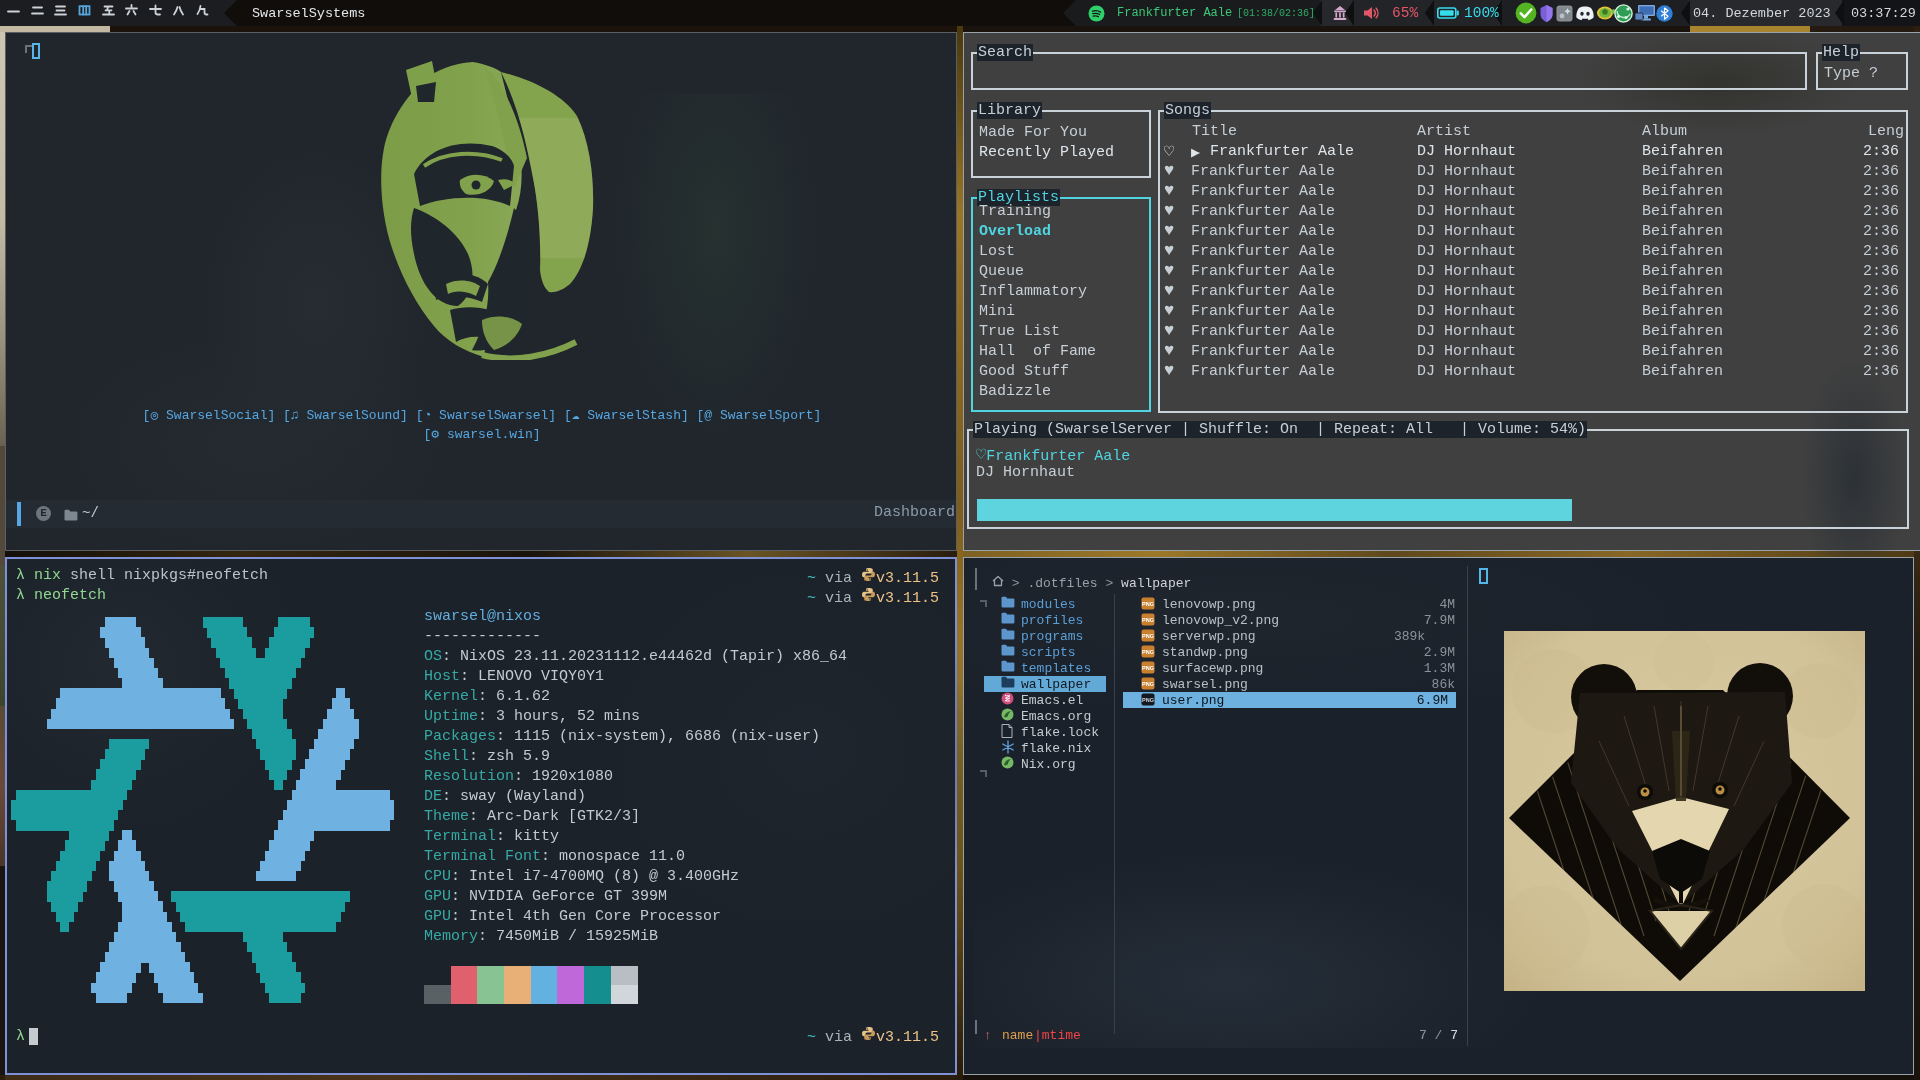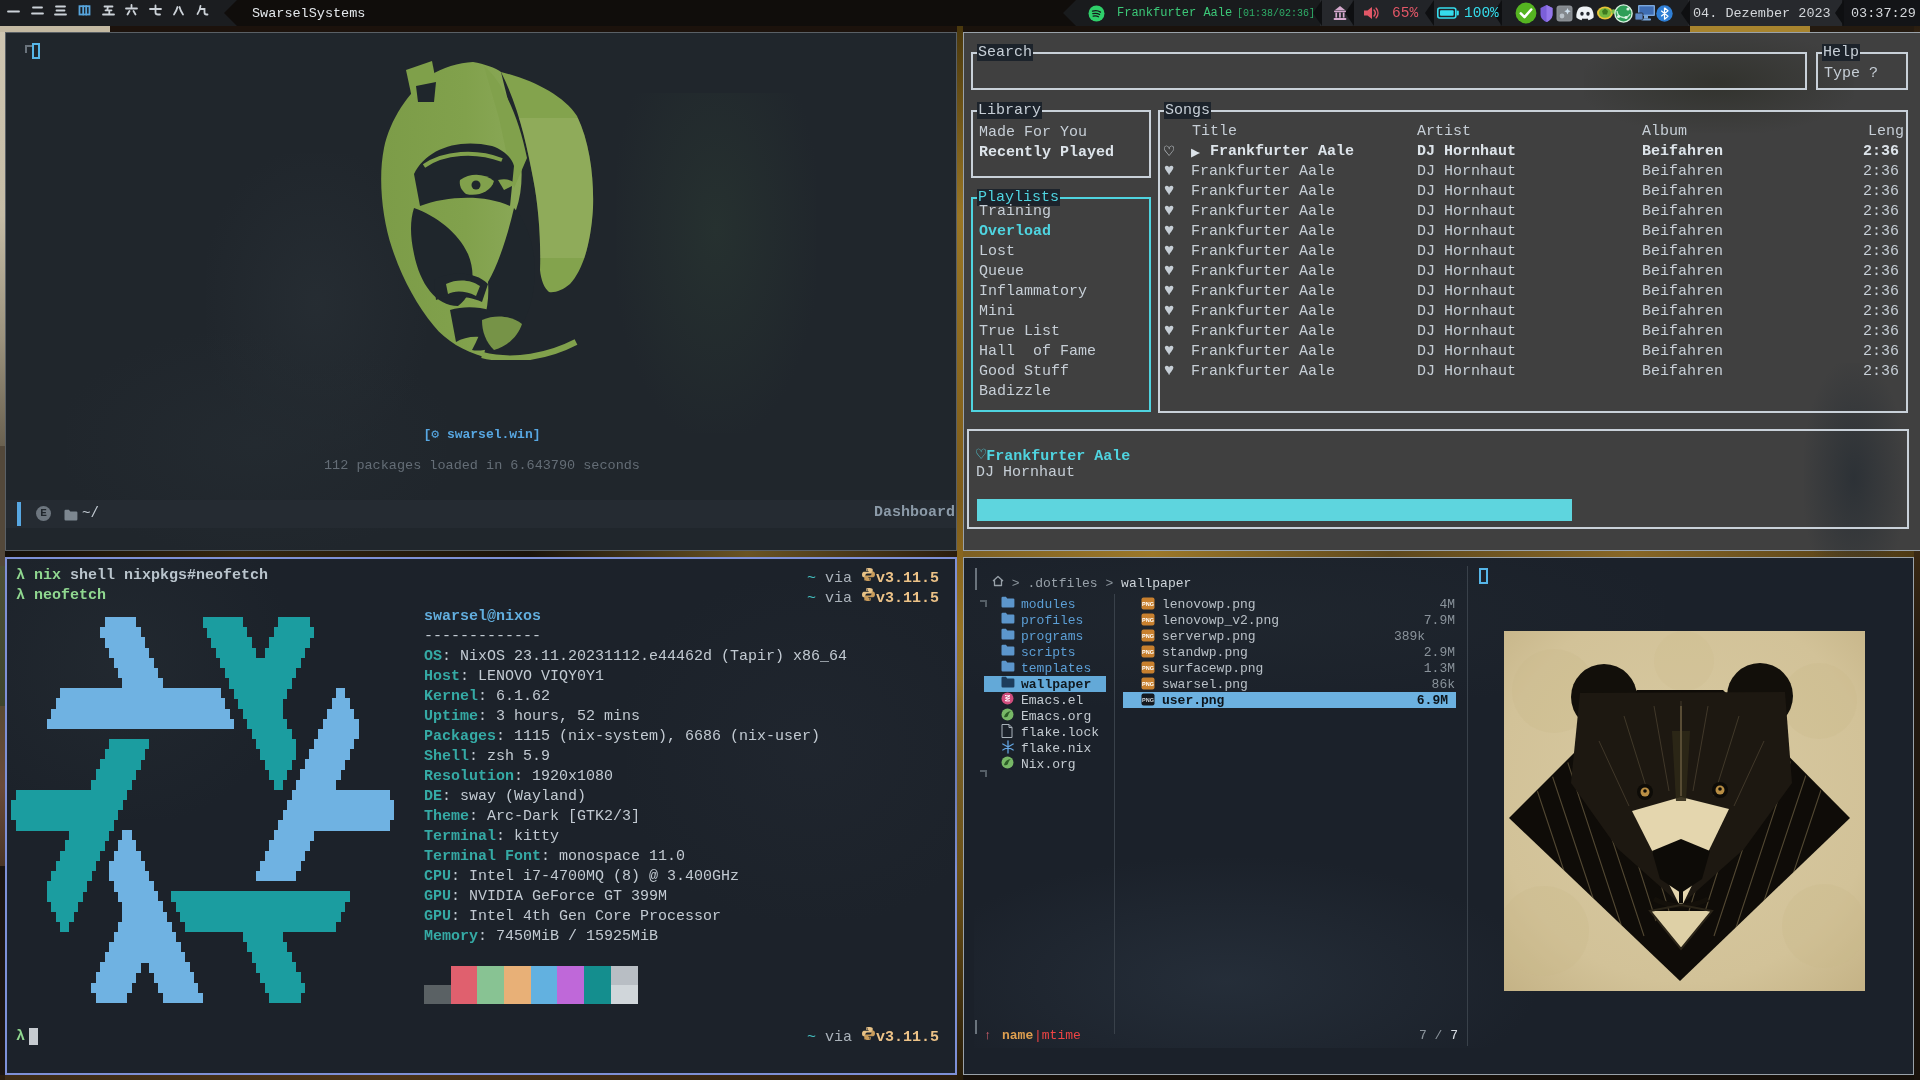--- a/index.html
+++ b/index.html
@@ -1,18 +1,18 @@
 <!DOCTYPE html>
 <html><head><meta charset="utf-8"><style>
 *{margin:0;padding:0;box-sizing:border-box}
 html,body{width:1920px;height:1080px;overflow:hidden;background:#14100b}
 body{font-family:"Liberation Mono",monospace;position:relative}
 .abs{position:absolute}
 .win{position:absolute;background:#1e242b}
-.b{font-weight:bold}
+.b{font-weight:normal}
 
 #wp{position:absolute;inset:0;background:
  linear-gradient(90deg,#201610 0,#17110c 30%,#1a130c 60%,#241a10 100%);}
 #bar{position:absolute;left:0;top:0;width:1920px;height:26px;background:#100d0b;color:#ccd2d8;font-size:15px}
 .seg{position:absolute;top:0;height:26px;display:flex;align-items:center}
 .tui-box{position:absolute;border:2px solid #c9d1d9}
 .tui-lbl{position:absolute;top:-10px;left:4px;background:#1e242b;padding:0 1px;line-height:17px}
 </style></head><body>
 <div id="wp"></div>
 <div class="abs" style="left:0px;top:26px;width:6px;height:420px;background:linear-gradient(180deg,#cfc6b2 0,#c5bca6 45%,#9a917c 75%,#6a6150 100%)"></div>
@@ -209,22 +209,22 @@
 <circle cx="112" cy="127" r="4.5" fill="#1f262c"></circle>
 <path d="M134 122 C142 120 148 122 152 126 L140 132 Z" fill="#81a14c"></path>
 <path d="M50 150 C72 158 94 174 104 196 C113 218 108 238 94 248 C72 248 56 226 50 196 C46 178 46 162 50 150 Z" fill="#1f262c"></path>
 <path d="M150 150 C162 163 170 185 171 210 C171 242 162 267 147 280 C132 291 116 294 108 292 C119 272 126 248 124 224 C135 205 144 176 150 150 Z" fill="#1f262c"></path>
 <path d="M70 222 C88 212 112 214 124 226 L118 244 C100 236 82 238 72 242 Z" fill="#1f262c"></path>
 <path d="M82 226 C94 220 108 222 116 228 L112 238 C100 232 90 233 84 236 Z" fill="#81a14c"></path>
 <path d="M86 252 C106 246 130 250 144 262 L134 284 C118 276 102 278 92 284 Z" fill="#1f262c"></path>
         <path d="M118 262 C132 256 148 258 158 266 C154 278 144 288 130 292 C122 284 118 274 118 262 Z" fill="#7fa04a" opacity=".9"></path>
 <path d="M118 297 C150 305 185 298 212 284" stroke="#81a14c" stroke-width="6" fill="none"></path>
 </svg></div>
+    <div class="abs b" style="left:0;top:374px;width:952px;text-align:center;color:#57a7e2;font-size:13px">[◎ SwarselSocial] [♫ SwarselSound] [◔ SwarselSwarsel] [☁ SwarselStash] [@ SwarselSport]</div>
     <div class="abs b" style="left:0;top:393px;width:952px;text-align:center;color:#57a7e2;font-size:13px">[⚙ swarsel.win]</div>
-    <div class="abs" style="left:0;top:425px;width:952px;text-align:center;color:#646d76;font-size:13.5px">112 packages loaded in 6.643790 seconds</div>
     <div class="abs" style="left:0;top:467px;width:950px;height:28px;background:#252b32"></div>
     <div class="abs" style="left:11px;top:469px;width:4px;height:24px;background:#57a7e2"></div>
     <div class="abs" style="left:30px;top:473px;width:15px;height:15px;border-radius:50%;background:#6d767f;color:#20262c;font-size:11px;font-weight:bold;text-align:center;line-height:15px">E</div>
     <div class="abs" style="left:58px;top:475px"><svg width="14" height="12" viewBox="0 0 14 12">
         <path d="M.5 2 a1.2 1.2 0 0 1 1.2-1.2 h3.2 l1.4 1.6 h5.9 a1.2 1.2 0 0 1 1.2 1.2 v6.6 a1.2 1.2 0 0 1-1.2 1.2 H1.7 A1.2 1.2 0 0 1 .5 10.2 Z" fill="#7d8790"></path>
       </svg></div>
     <div class="abs" style="left:76px;top:472px;color:#c2cad2;font-size:14px">~/</div>
     <div class="abs b" style="left:868px;top:471px;color:#8b9aa8;font-size:15px">Dashboard</div>
   </div>
 <div class="win" id="music" style="left:963px;top:32px;width:1114px;height:519px;border:1px solid #9aa2a9;background:#404040;font-size:15px;color:#c6ced6">
@@ -341,20 +341,21 @@
       </div>
       <div style="position:absolute;left:0;top:251px;width:745px">
         <span style="position:absolute;left:4px;font-size:17px;top:-2px">♥</span>
         <span style="position:absolute;left:31px">Frankfurter Aale</span>
         <span style="position:absolute;left:257px">DJ Hornhaut</span>
         <span style="position:absolute;left:482px">Beifahren</span>
         <span style="position:absolute;left:703px">2:36</span>
       </div>
     </div>
     <div class="tui-box" style="left:3px;top:396px;width:942px;height:100px">
+      <span class="tui-lbl" style="background:#1c232b;white-space:pre">Playing (SwarselServer | Shuffle: On  | Repeat: All   | Volume: 54%)</span>
       <div class="b" style="position:absolute;left:7px;top:13px;color:#4fd4e0"><span style="font-size:17px">♡</span>Frankfurter Aale</div>
       <div style="position:absolute;left:7px;top:33px">DJ Hornhaut</div>
       <div style="position:absolute;left:8px;top:68px;width:595px;height:22px;background:#5ed5de"></div>
     </div>
   </div>
 <div class="win" id="term" style="left:5px;top:557px;width:952px;height:518px;border:2px solid #7e90d6;background:#1c222a;font-size:15px;color:#c2cad2">
     <div class="abs" style="left:0px;top:0px;width:280px;height:260px;background:radial-gradient(ellipse at 40% 40%,#232a31 0,rgba(28,34,42,0) 75%);opacity:.8"></div>
     <div class="abs" style="left:620px;top:20px;width:370px;height:340px;background:radial-gradient(ellipse at 50% 50%,#212730 0,rgba(28,34,42,0) 75%);opacity:.7"></div>
     <div class="abs b" style="left:9px;top:8px"><span style="color:#90d890">λ</span> <span style="color:#90d890">nix</span> <span style="color:#b9c4cc">shell nixpkgs#neofetch</span></div>
     <div class="abs b" style="left:9px;top:28px"><span style="color:#90d890">λ</span> <span style="color:#90d890">neofetch</span></div>

